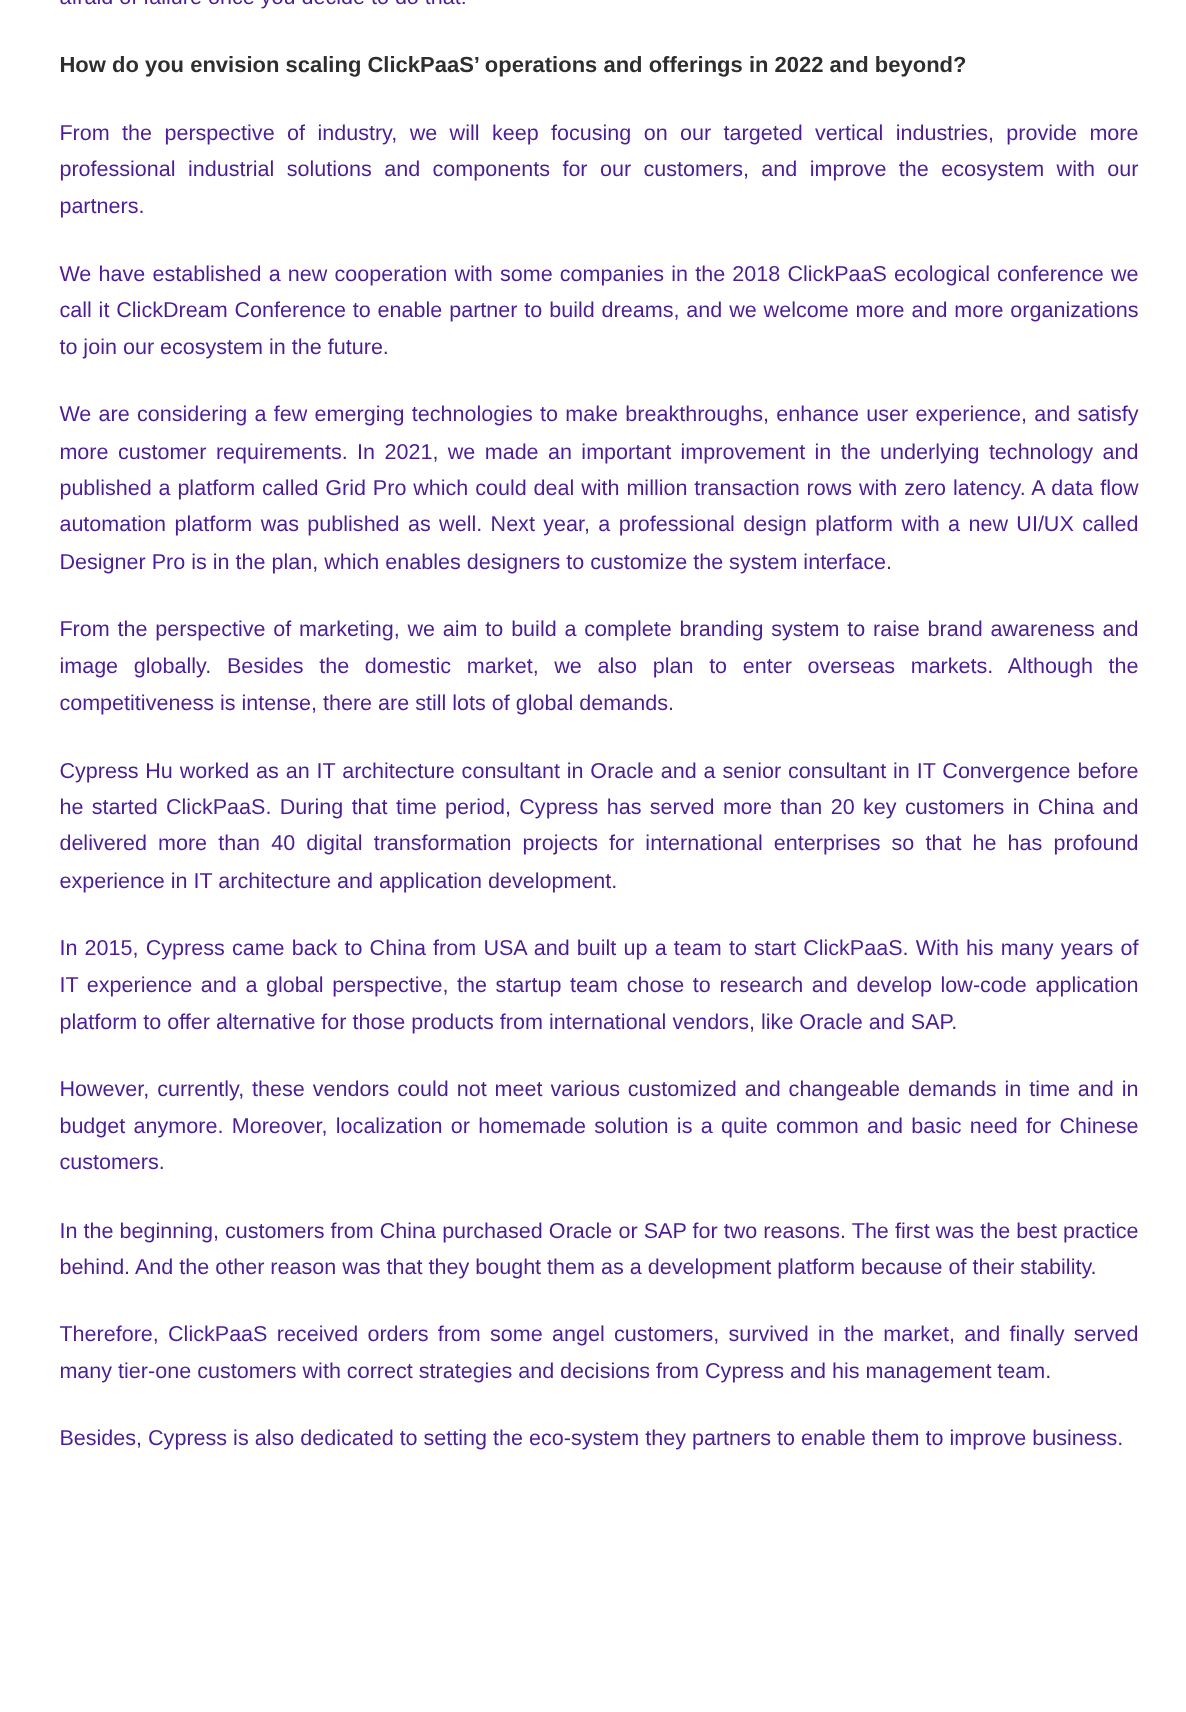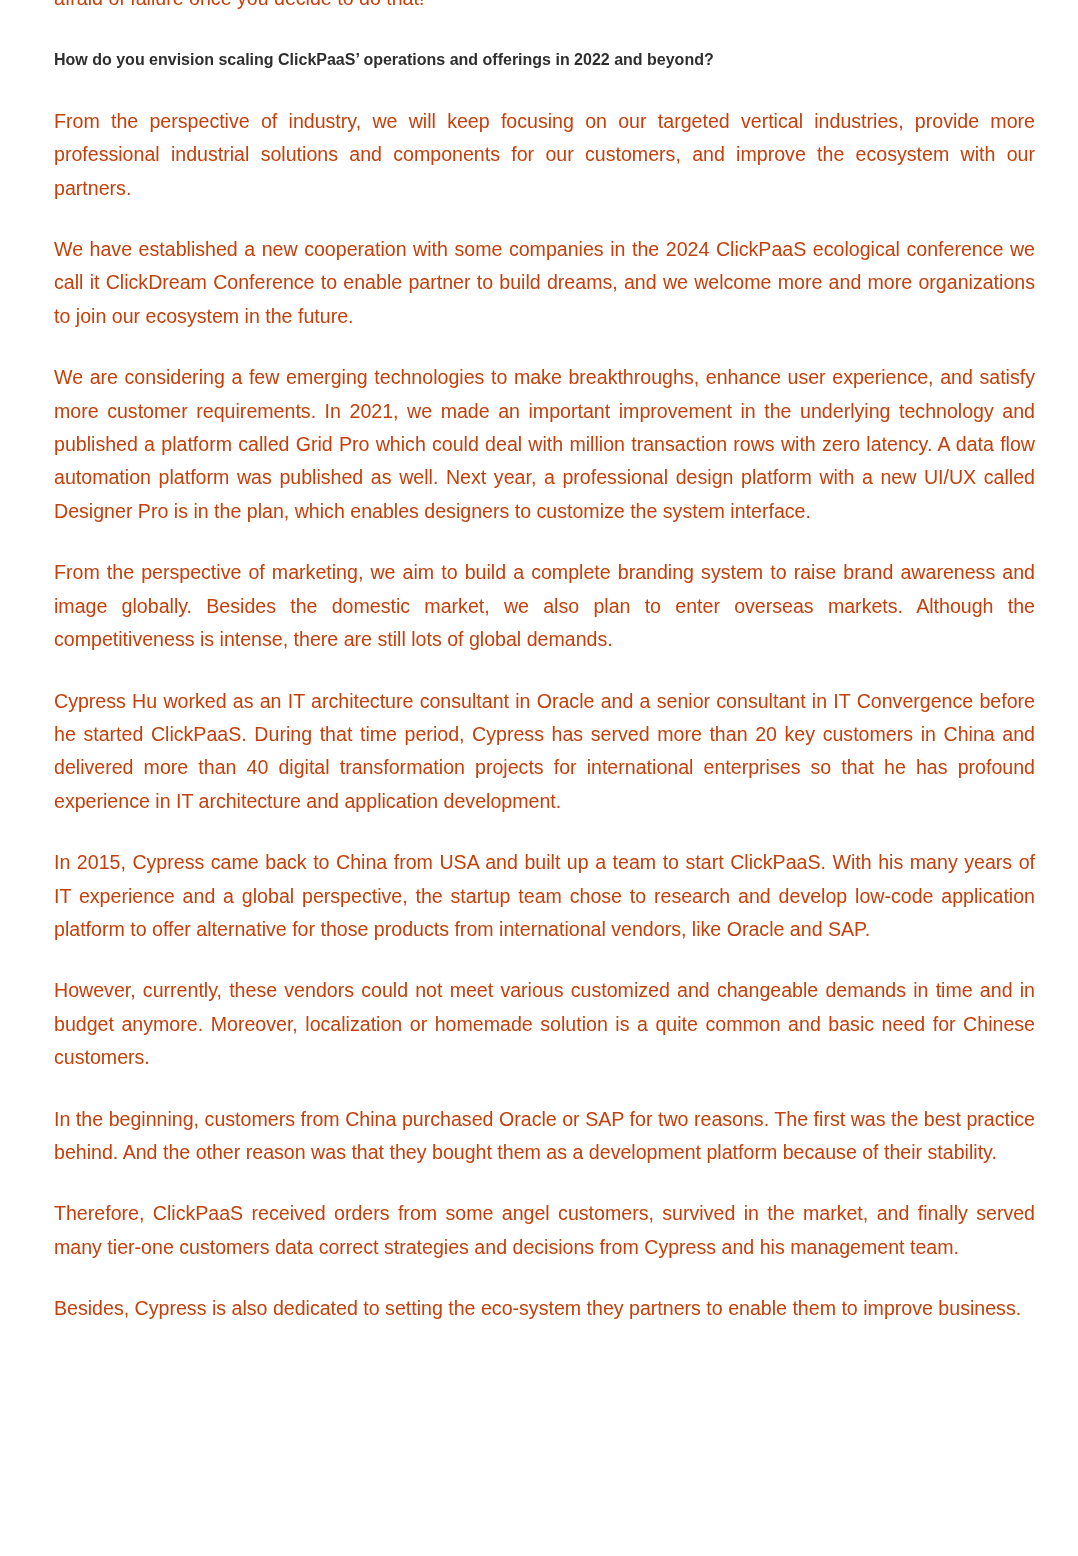--- a/index.html
+++ b/index.html
@@ -12,44 +12,44 @@
     background: #ffffff;
     overflow: hidden;
     font-family: "Liberation Sans", "DejaVu Sans", sans-serif;
   }
   .article {
     padding: 0 43px 0 54px;
   }
   .block {
     font-size: 19.6px;
     line-height: 33.4px;
-    color: #c2410c;
+    color: #4c1d95;
     text-align: justify;
     margin: 0 0 28px 0;
   }
   .block.clipped {
     margin-top: -18px;
     text-align: left;
   }
   .block.heading {
     font-weight: 700;
     color: #2e2e2e;
-    font-size: 16px;
+    font-size: 20px;
     text-align: left;
   }
 </style>
 </head>
 <body>
 
 <div class="article">
   <p class="block clipped">afraid of failure once you decide to do that!</p>
   <p class="block heading">How do you envision scaling ClickPaaS’ operations and offerings in 2022 and beyond?</p>
   <p class="block">From the perspective of industry, we will keep focusing on our targeted vertical industries, provide more professional industrial solutions and components for our customers, and improve the ecosystem with our partners.</p>
-  <p class="block">We have established a new cooperation with some companies in the 2024 ClickPaaS ecological conference we call it ClickDream Conference to enable partner to build dreams, and we welcome more and more organizations to join our ecosystem in the future.</p>
+  <p class="block">We have established a new cooperation with some companies in the 2018 ClickPaaS ecological conference we call it ClickDream Conference to enable partner to build dreams, and we welcome more and more organizations to join our ecosystem in the future.</p>
   <p class="block">We are considering a few emerging technologies to make breakthroughs, enhance user experience, and satisfy more customer requirements. In 2021, we made an important improvement in the underlying technology and published a platform called Grid Pro which could deal with million transaction rows with zero latency. A data flow automation platform was published as well. Next year, a professional design platform with a new UI/UX called Designer Pro is in the plan, which enables designers to customize the system interface.</p>
   <p class="block">From the perspective of marketing, we aim to build a complete branding system to raise brand awareness and image globally. Besides the domestic market, we also plan to enter overseas markets. Although the competitiveness is intense, there are still lots of global demands.</p>
   <p class="block">Cypress Hu worked as an IT architecture consultant in Oracle and a senior consultant in IT Convergence before he started ClickPaaS. During that time period, Cypress has served more than 20 key customers in China and delivered more than 40 digital transformation projects for international enterprises so that he has profound experience in IT architecture and application development.</p>
   <p class="block">In 2015, Cypress came back to China from USA and built up a team to start ClickPaaS. With his many years of IT experience and a global perspective, the startup team chose to research and develop low-code application platform to offer alternative for those products from international vendors, like Oracle and SAP.</p>
   <p class="block">However, currently, these vendors could not meet various customized and changeable demands in time and in budget anymore. Moreover, localization or homemade solution is a quite common and basic need for Chinese customers.</p>
   <p class="block">In the beginning, customers from China purchased Oracle or SAP for two reasons. The first was the best practice behind. And the other reason was that they bought them as a development platform because of their stability.</p>
-  <p class="block">Therefore, ClickPaaS received orders from some angel customers, survived in the market, and finally served many tier-one customers data correct strategies and decisions from Cypress and his management team.</p>
+  <p class="block">Therefore, ClickPaaS received orders from some angel customers, survived in the market, and finally served many tier-one customers with correct strategies and decisions from Cypress and his management team.</p>
   <p class="block">Besides, Cypress is also dedicated to setting the eco-system they partners to enable them to improve business.</p>
 </div>
 
 </body></html>

